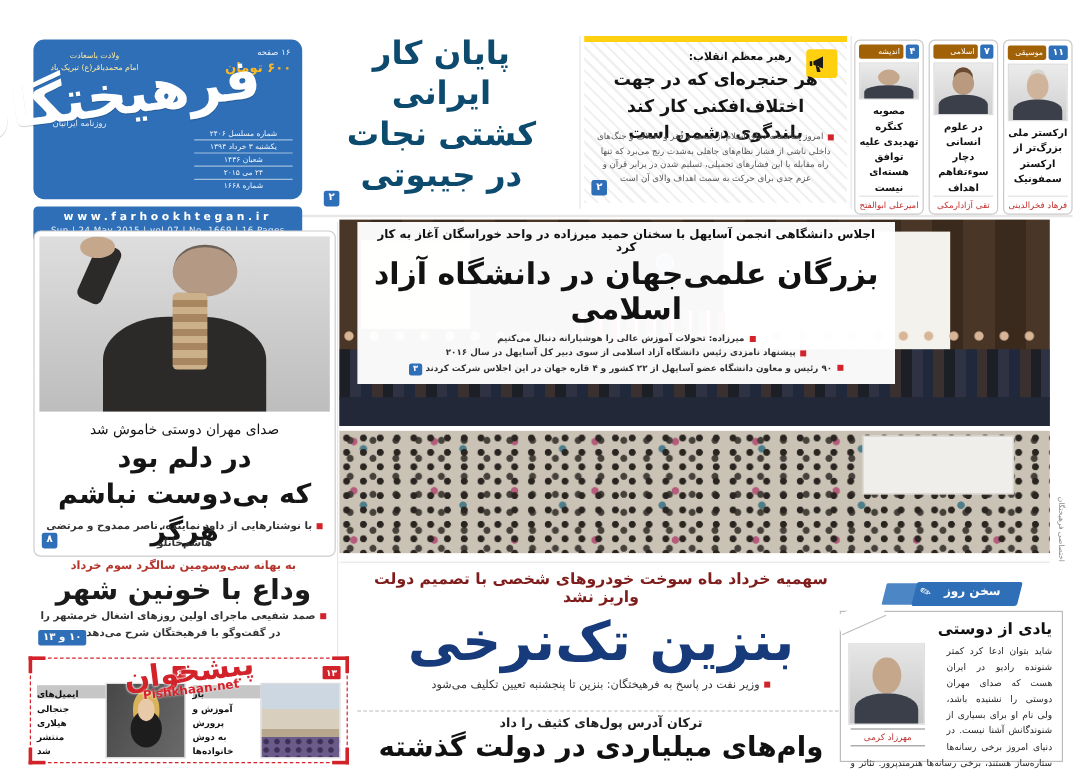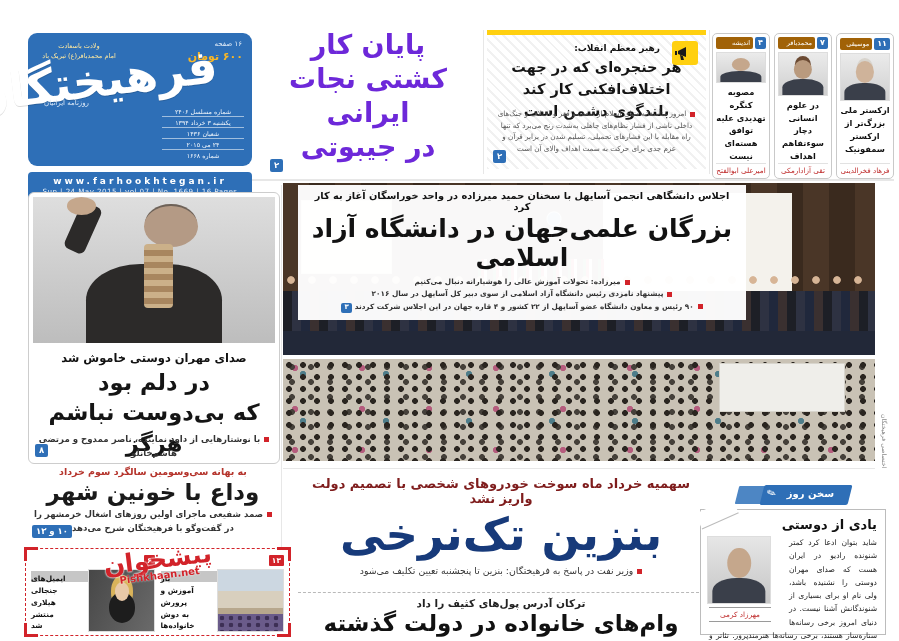--- a/index.html
+++ b/index.html
@@ -18,21 +18,21 @@
   .mh-dates div{padding:1.5px 0;border-top:1px solid rgba(255,255,255,.55);}
   .mh-dates div:first-child{border-top:none;}
   .webbar{left:28px;top:172px;width:224px;height:30px;background:#2e6fb7;border-radius:4px;color:#fff;text-align:center;}
   .wb-site{font-size:9px;font-weight:bold;letter-spacing:3px;direction:ltr;padding-top:4px;}
   .wb-eng{font-size:7.2px;direction:ltr;letter-spacing:.4px;color:#eaf2fb;margin-top:1px;}
   
   .badge{display:inline-block;background:#2e6fb7;color:#fff;font-size:8.5px;line-height:1;padding:2px 4px 3px;border-radius:2px;font-weight:bold;}
   .rb{display:inline-block;width:5px;height:5px;background:#d2232a;margin-left:4px;vertical-align:middle;}
   
   .ship{left:262px;top:28px;width:212px;height:146px;text-align:center;}
-  .ship .hl{font-size:27px;font-weight:bold;color:#6d28d9;line-height:1.26;}
+  .ship .hl{font-size:27px;font-weight:bold;color:#0c4a6e;line-height:1.26;}
   .ship .badge{position:absolute;left:8px;bottom:2px;}
   
   .leader{left:487px;top:30px;width:219px;height:139px;
           background:repeating-linear-gradient(45deg,#f1f1f1 0 2px,#ffffff 2px 7px);}
   .leader .ybar{position:absolute;top:0;left:0;right:0;height:5px;background:#ffd010;}
   .leader .icon{position:absolute;top:11px;right:8px;width:26px;height:24px;background:#ffd010;border-radius:3px;}
   .leader .kicker{position:absolute;top:13px;right:46px;font-size:9px;font-weight:bold;}
   .leader .hl{position:absolute;top:27px;right:8px;left:8px;text-align:center;font-size:14.5px;font-weight:bold;line-height:1.5;color:#151515;}
   .leader .body{position:absolute;top:78px;right:10px;left:10px;font-size:7.2px;line-height:1.6;color:#555;text-align:center;}
   .leader .badge{position:absolute;left:6px;bottom:6px;}
@@ -41,21 +41,21 @@
   .rail-panel{flex:1;border:1px solid #c9c9c9;border-radius:5px;padding:3px;background:#fff;display:flex;flex-direction:column;}
   .rp-head{display:flex;align-items:center;height:13px;}
   .rp-num{background:#2e6fb7;color:#fff;font-size:8px;font-weight:bold;padding:1px 3px 2px;border-radius:2px;}
   .rp-cat{flex:1;background:#a16207;color:#fff;font-size:6.5px;margin-right:2px;padding:2px 3px 2px 0;border-radius:2px;}
   .rp-photo{height:46px;margin-top:3px;background:linear-gradient(#ebebeb,#cfcfcf);border:1px solid #ddd;position:relative;overflow:hidden;}
   .rp-title{font-size:8.3px;font-weight:bold;text-align:center;line-height:1.55;margin-top:3px;flex:1;}
   .rp-author{font-size:7.2px;color:#c03030;text-align:center;border-top:1px solid #e2e2e2;padding-top:2px;}
   
   .dousti{left:28px;top:192px;width:250px;height:270px;border:1px solid #cdcdcd;border-radius:6px;background:#fff;}
   .dousti-photo{position:absolute;top:4px;left:4px;right:4px;height:146px;background:linear-gradient(#dedede,#bdbdbd);overflow:hidden;}
-  .dousti .kicker{position:absolute;top:158px;right:0;left:0;text-align:center;font-size:11.5px;font-weight:bold;}
+  .dousti .kicker{position:absolute;top:158px;right:0;left:0;text-align:center;font-size:11.5px;font-weight:normal;}
   .dousti .hl{position:absolute;top:174px;right:0;left:0;text-align:center;font-size:22.5px;font-weight:bold;line-height:1.35;color:#151515;}
   .dousti .sub{position:absolute;top:240px;right:8px;left:8px;text-align:center;font-size:8.6px;font-weight:bold;color:#333;line-height:1.6;}
   .dousti .badge{position:absolute;left:6px;bottom:6px;}
   
   .khor{left:28px;top:466px;width:250px;height:78px;text-align:center;}
   .khor .kicker{font-size:9.5px;font-weight:bold;color:#b5342c;}
   .khor .hl{font-size:23px;font-weight:bold;color:#1a1a1a;margin-top:2px;}
   .khor .sub{font-size:8.6px;font-weight:bold;color:#333;line-height:1.6;margin-top:3px;}
   .khor .badge{position:absolute;left:4px;bottom:6px;}
   
@@ -175,22 +175,22 @@
     </div>
   </div>
   <div class="abs webbar">
     <div class="wb-site">www.farhookhtegan.ir</div>
     <div class="wb-eng">Sun | 24 May 2015 | vol.07 | No. 1669 | 16 Pages</div>
   </div>
 
   <div class="abs ship">
     <div class="hl">
       <div>پایان کار</div>
+      <div>ایرانی</div>
       <div>کشتی نجات</div>
-      <div>ایرانی</div>
       <div>در جیبوتی</div>
     </div>
     <span class="badge">۲</span>
   </div>
 
   <div class="abs leader">
     <div class="ybar"></div>
     <div class="icon">
       <svg width="26" height="24" viewBox="0 0 26 24">
           <path d="M6 10 L14 6 L14 16 L6 13 Z M5 10 h-2 v4 h2 z M8 14 l1 5 h3 l-1.5-5 z" fill="#1a1a1a"></path>
@@ -213,21 +213,21 @@
       </div>
       <div class="rp-photo">
           <div class="sil old"></div>
         </div>
       <div class="rp-title">ارکستر ملی بزرگ‌تر از ارکستر سمفونیک</div>
       <div class="rp-author">فرهاد فخرالدینی</div>
     </div>
     <div class="rail-panel">
       <div class="rp-head">
         <span class="rp-num">۷</span>
-        <span class="rp-cat">محمدباقر</span>
+        <span class="rp-cat">اسلامی</span>
       </div>
       <div class="rp-photo">
           <div class="sil warm"></div>
         </div>
       <div class="rp-title">در علوم انسانی دچار سوءتفاهم اهداف</div>
       <div class="rp-author">تقی آزادارمکی</div>
     </div>
     <div class="rail-panel">
       <div class="rp-head">
         <span class="rp-num">۴</span>
@@ -324,21 +324,21 @@
   <div class="abs benzin">
     <div class="kicker">سهمیه خرداد ماه سوخت خودروهای شخصی با تصمیم دولت واریز نشد</div>
     <div class="hl">بنزین تک‌نرخی</div>
     <div class="sub"><span class="rb"></span><span>وزیر نفت در پاسخ به فرهیختگان: بنزین تا پنجشنبه تعیین تکلیف می‌شود</span></div>
     <span class="badge">۵</span>
   </div>
   <div class="abs divider"></div>
 
   <div class="abs loans">
     <div class="kicker">ترکان آدرس پول‌های کثیف را داد</div>
-    <div class="hl">وام‌های خانواده در دولت گذشته</div>
+    <div class="hl">وام‌های میلیاردی در دولت گذشته</div>
     <span class="badge">۳</span>
   </div>
 
   <div class="abs sokhan">
     <div class="sk-ribbon"></div>
     <div class="sk-pen">✎</div>
     <div class="sk-ribbon-label">سخن روز</div>
     <div class="sk-box">
       <div class="sk-cut"></div>
       <div class="sk-title">یادی از دوستی</div>

